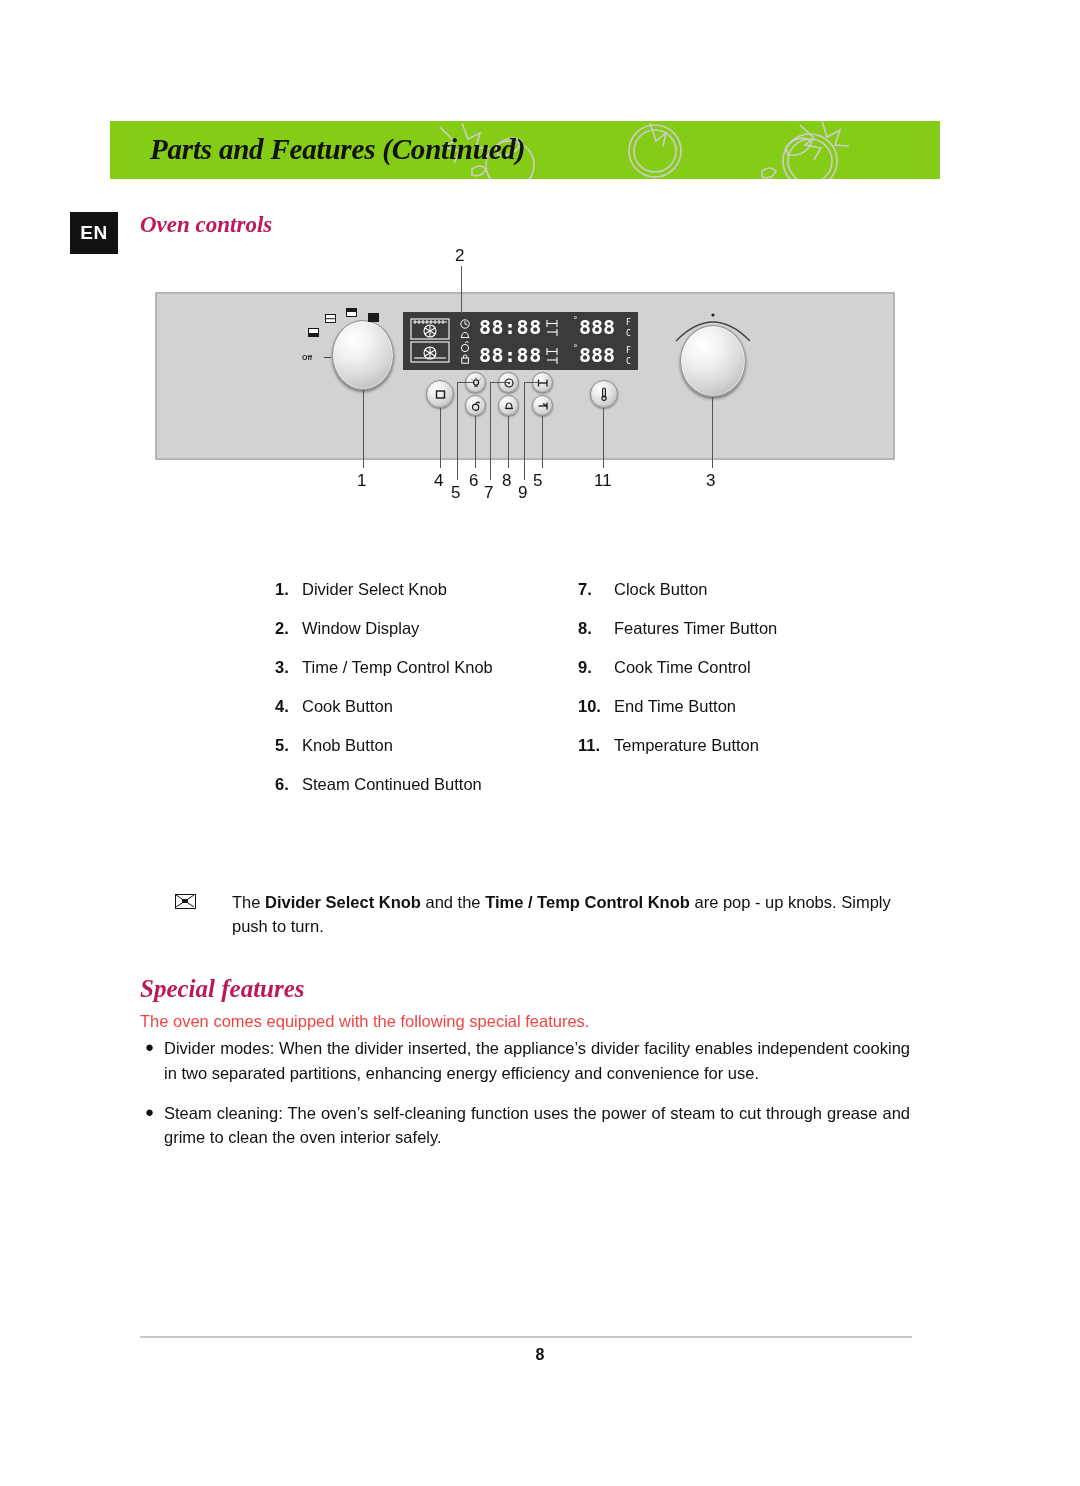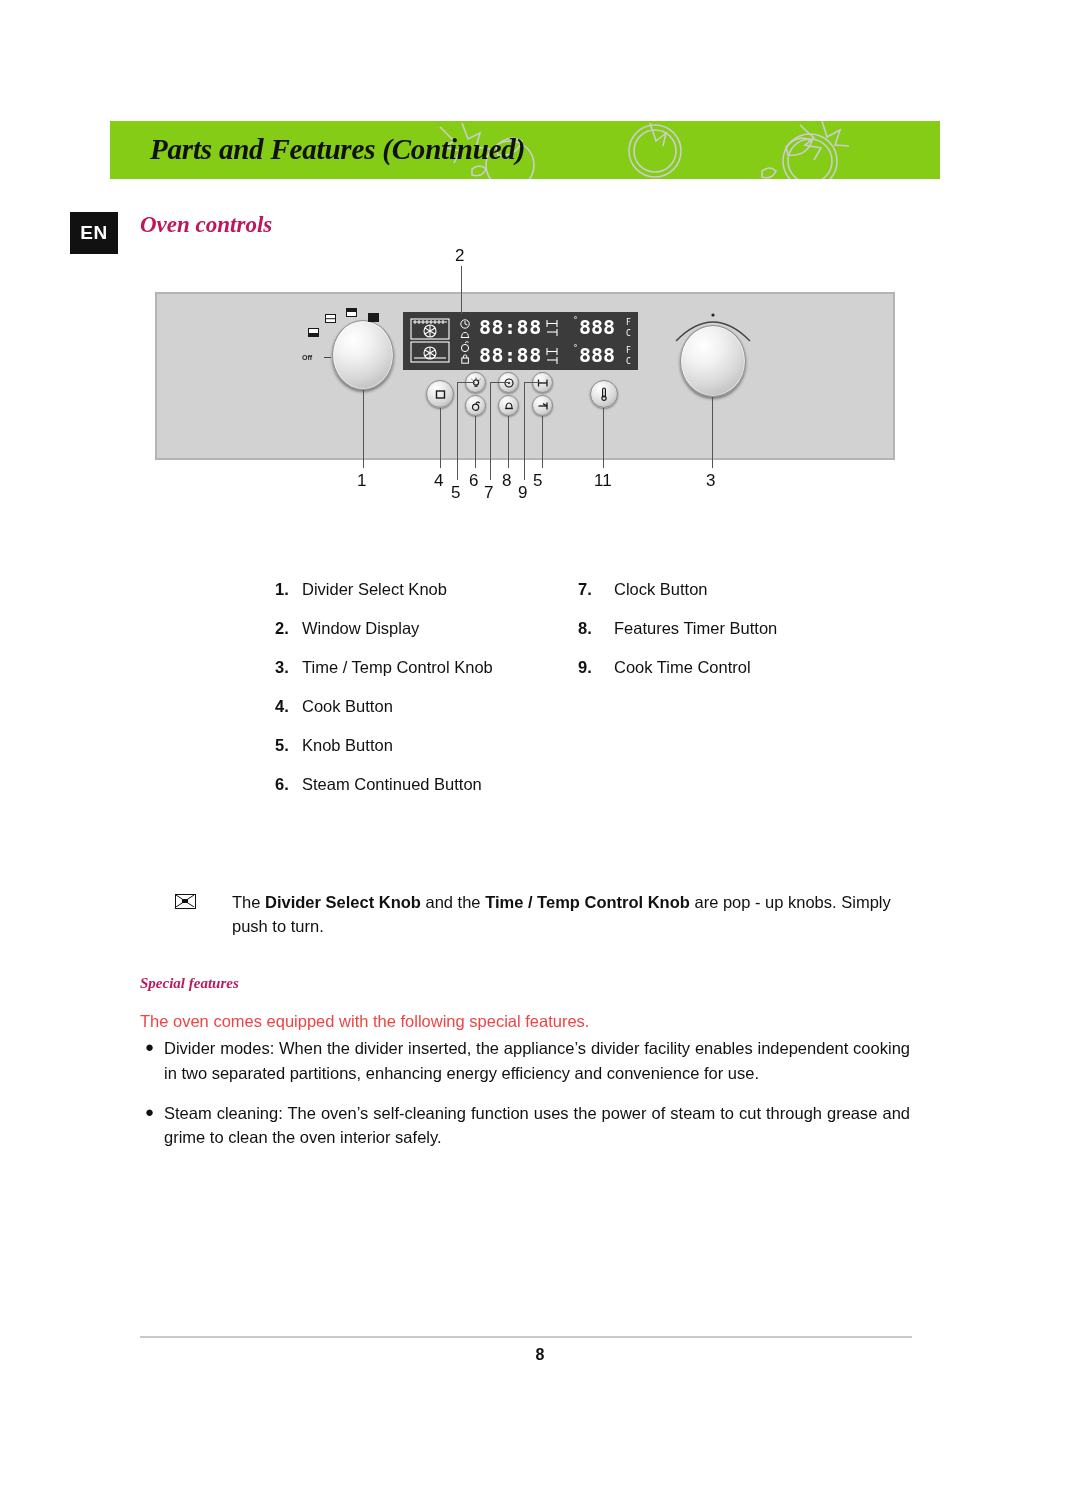--- a/index.html
+++ b/index.html
@@ -65,21 +65,21 @@
   .section-title {
     position: absolute;
     font-family: "Liberation Serif", serif;
     font-style: italic;
     font-weight: bold;
     font-size: 23px;
     color: #be185d;
     white-space: nowrap;
   }
   #oven-controls-title { left: 140px; top: 212px; }
-  #special-features-title { left: 140px; top: 975px; font-size: 15px; }
+  #special-features-title { left: 140px; top: 975px; font-size: 25px; }
 
   
   .diagram {
     position: absolute;
     left: 150px;
     top: 262px;
     width: 780px;
     height: 258px;
   }
   .panel {
@@ -600,20 +600,28 @@
       <span class="part-label">Clock Button</span>
     </div>
     <div class="part-item">
       <span class="part-num wide">8.</span>
       <span class="part-label">Features Timer Button</span>
     </div>
     <div class="part-item">
       <span class="part-num wide">9.</span>
       <span class="part-label">Cook Time Control</span>
     </div>
+    <div class="part-item">
+      <span class="part-num wide">10.</span>
+      <span class="part-label">End Time Button</span>
+    </div>
+    <div class="part-item">
+      <span class="part-num wide">11.</span>
+      <span class="part-label">Temperature Button</span>
+    </div>
   </div>
 </div>
 
 <div class="note-block">
   <div class="note-icon">
     <svg width="18" height="12" viewBox="0 0 18 12" style="display:block">
       <line x1="0" y1="0" x2="18" y2="12" stroke="#111" stroke-width="1"></line>
       <line x1="18" y1="0" x2="0" y2="12" stroke="#111" stroke-width="1"></line>
       <rect x="6" y="4" width="6" height="4" fill="#111"></rect>
     </svg>

